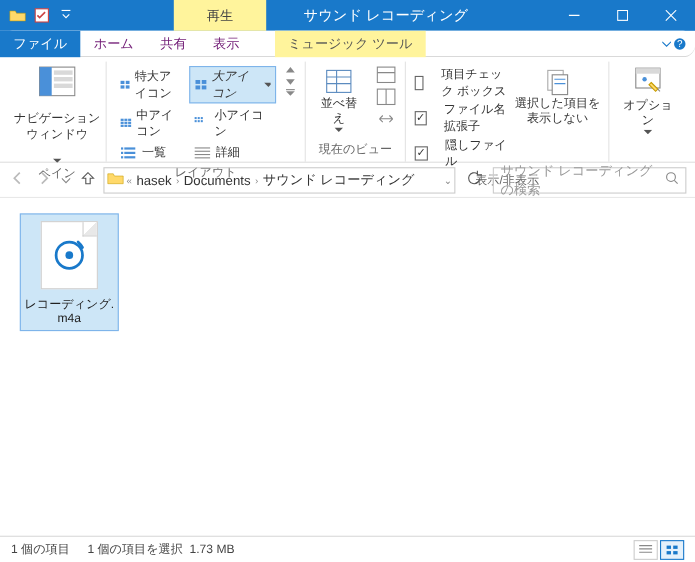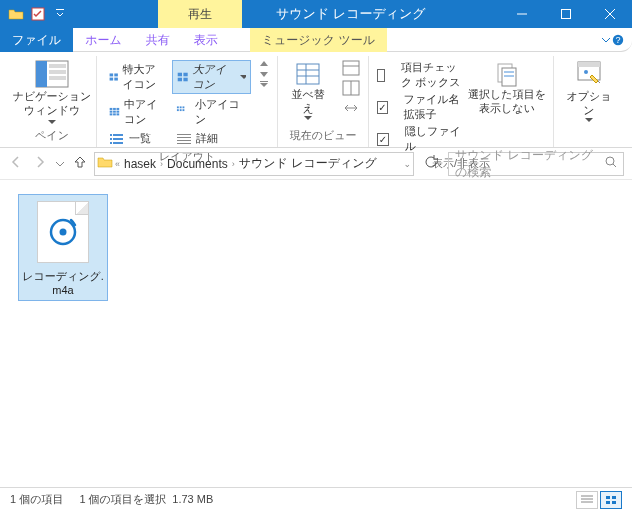--- a/index.html
+++ b/index.html
@@ -6,29 +6,29 @@
 body { background:#fff; width:632px; height:511px; overflow:hidden; font-size:12px; color:#333; }
 .titlebar { height:28px; background:#1979ca; display:flex; align-items:center; color:#fff; }
 .qat { display:flex; align-items:center; gap:6px; padding-left:8px; }
 .qat-icon { width:16px; height:16px; display:flex; align-items:center; justify-content:center; }
 .tb-tab { height:28px; background:#fff49c; color:#444; display:flex; align-items:center; padding:0 30px; margin-left:90px; font-size:12px; }
 .tb-title { margin-left:34px; color:#fff; font-size:13px; }
 .win-ctrls { margin-left:auto; display:flex; }
 .win-btn { width:44px; height:28px; display:flex; align-items:center; justify-content:center; }
 .tabs { height:24px; display:flex; background:#fff; border-bottom:1px solid #d9d9d9;border-radius:11px; }
 .tab-file { background:#1979ca; color:#fff; height:24px; display:flex; align-items:center; padding:0 12px; font-size:12px; }
-.tab { height:24px; display:flex; align-items:center; padding:0 12px; font-size:12px; color:#8b5cf6; }
+.tab { height:24px; display:flex; align-items:center; padding:0 12px; font-size:12px; color:#701a75; }
 .tab.context { background:#fff49c; color:#555; margin-left:20px; }
 .help { margin-left:auto; margin-right:8px; color:#1979ca; font-size:12px; display:flex; align-items:center; gap:2px; }
 .ribbon { height:96px; background:#fff; border-bottom:1px solid #d9d9d9; display:flex; padding:4px 8px 0 8px; }
 .group { display:flex; flex-direction:column; align-items:center; padding:0 8px; border-right:1px solid #e3e3e3; }
 .group:last-child { border-right:none; }
 .group-body { flex:1; display:flex; align-items:flex-start; gap:6px; padding-top:4px; }
 .group-label { font-size:11px; color:#666; padding:2px 0 4px 0; }
-.nav-pane-btn { display:flex; flex-direction:column; align-items:center; gap:2px; width:72px; }
+.nav-pane-btn { display:flex; flex-direction:column; align-items:center; gap:14px; width:72px; }
 .big-icon { width:34px; height:28px; }
 .small-label { font-size:11px; text-align:center; line-height:1.25; }
 .layout-grid { display:grid; grid-template-columns:auto auto; gap:2px 6px; }
 .layout-item { display:flex; align-items:center; gap:4px; font-size:11px; padding:1px 4px; }
 .layout-item.sel { border:1px solid #7eb4ea; background:#cde6f7;font-style:italic; }
 .li-icon { width:16px; height:14px; }
 .vt-btn { display:flex; flex-direction:column; align-items:center; width:44px; }
 .chk-col { display:flex; flex-direction:column; gap:2px; }
 .chk { display:flex; align-items:center; gap:16px; font-size:11px; }
 .chk-box { width:13px; height:13px; border:1px solid #666; display:flex; align-items:center; justify-content:center; font-size:10px; }

